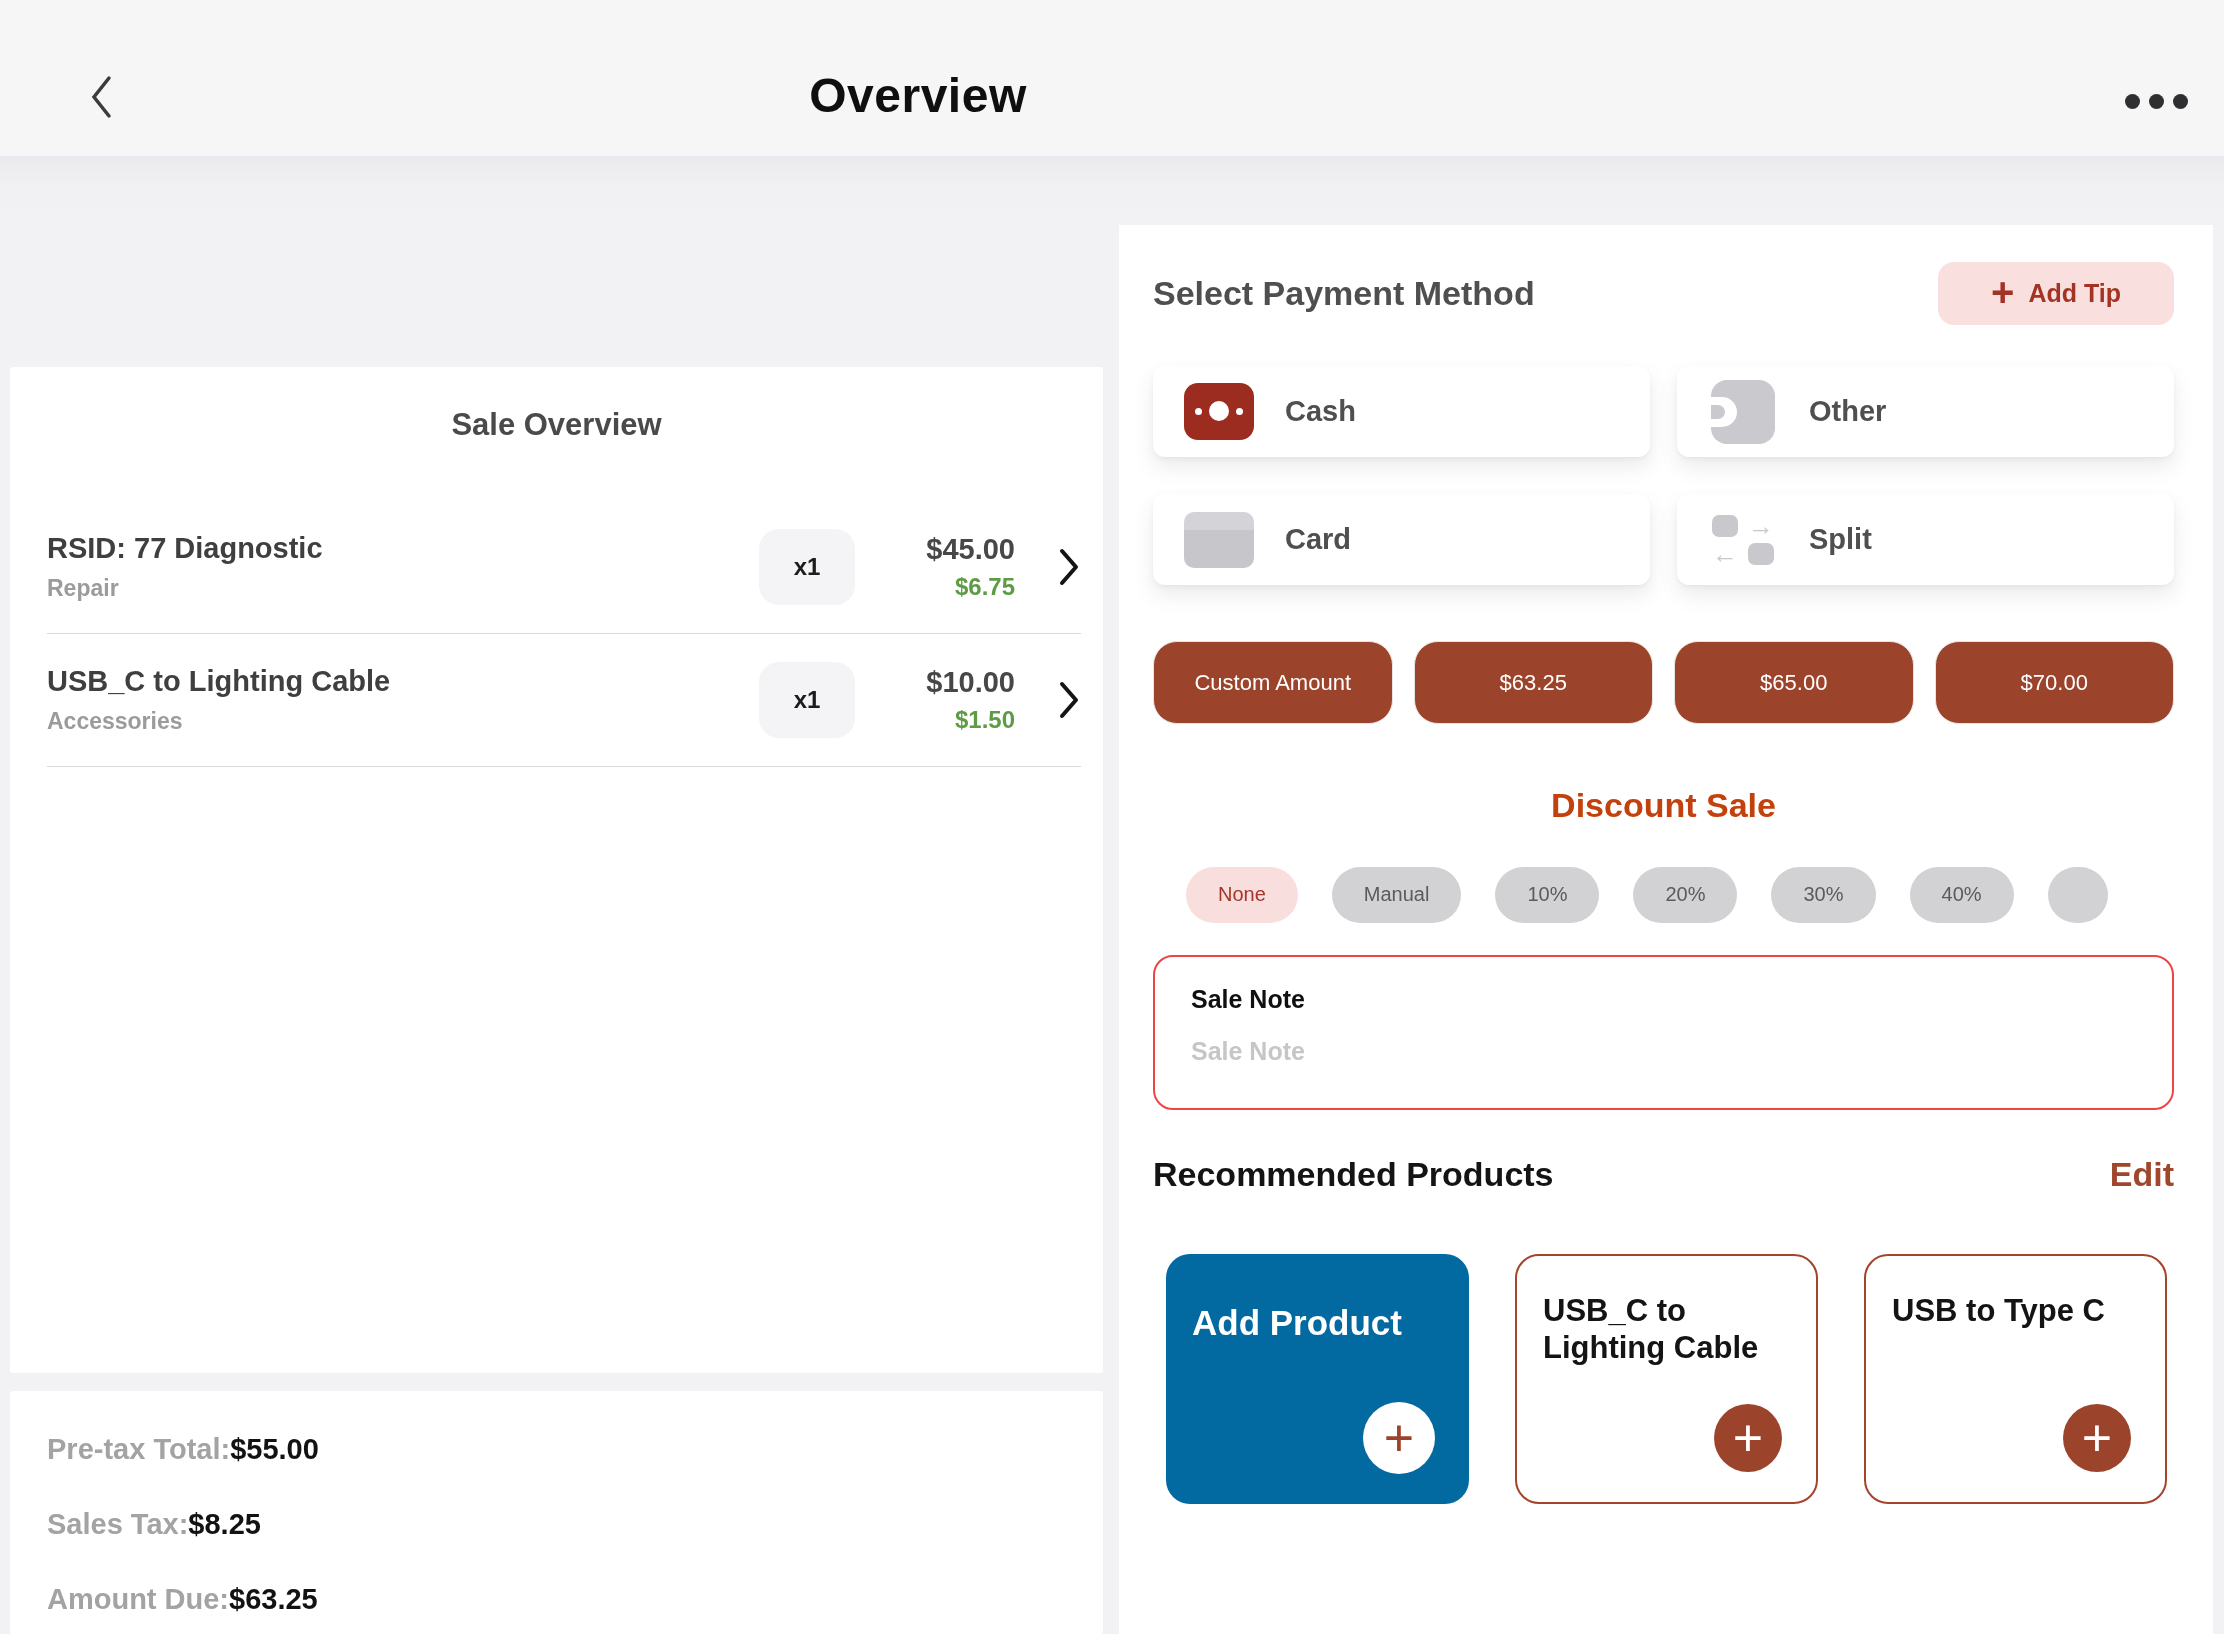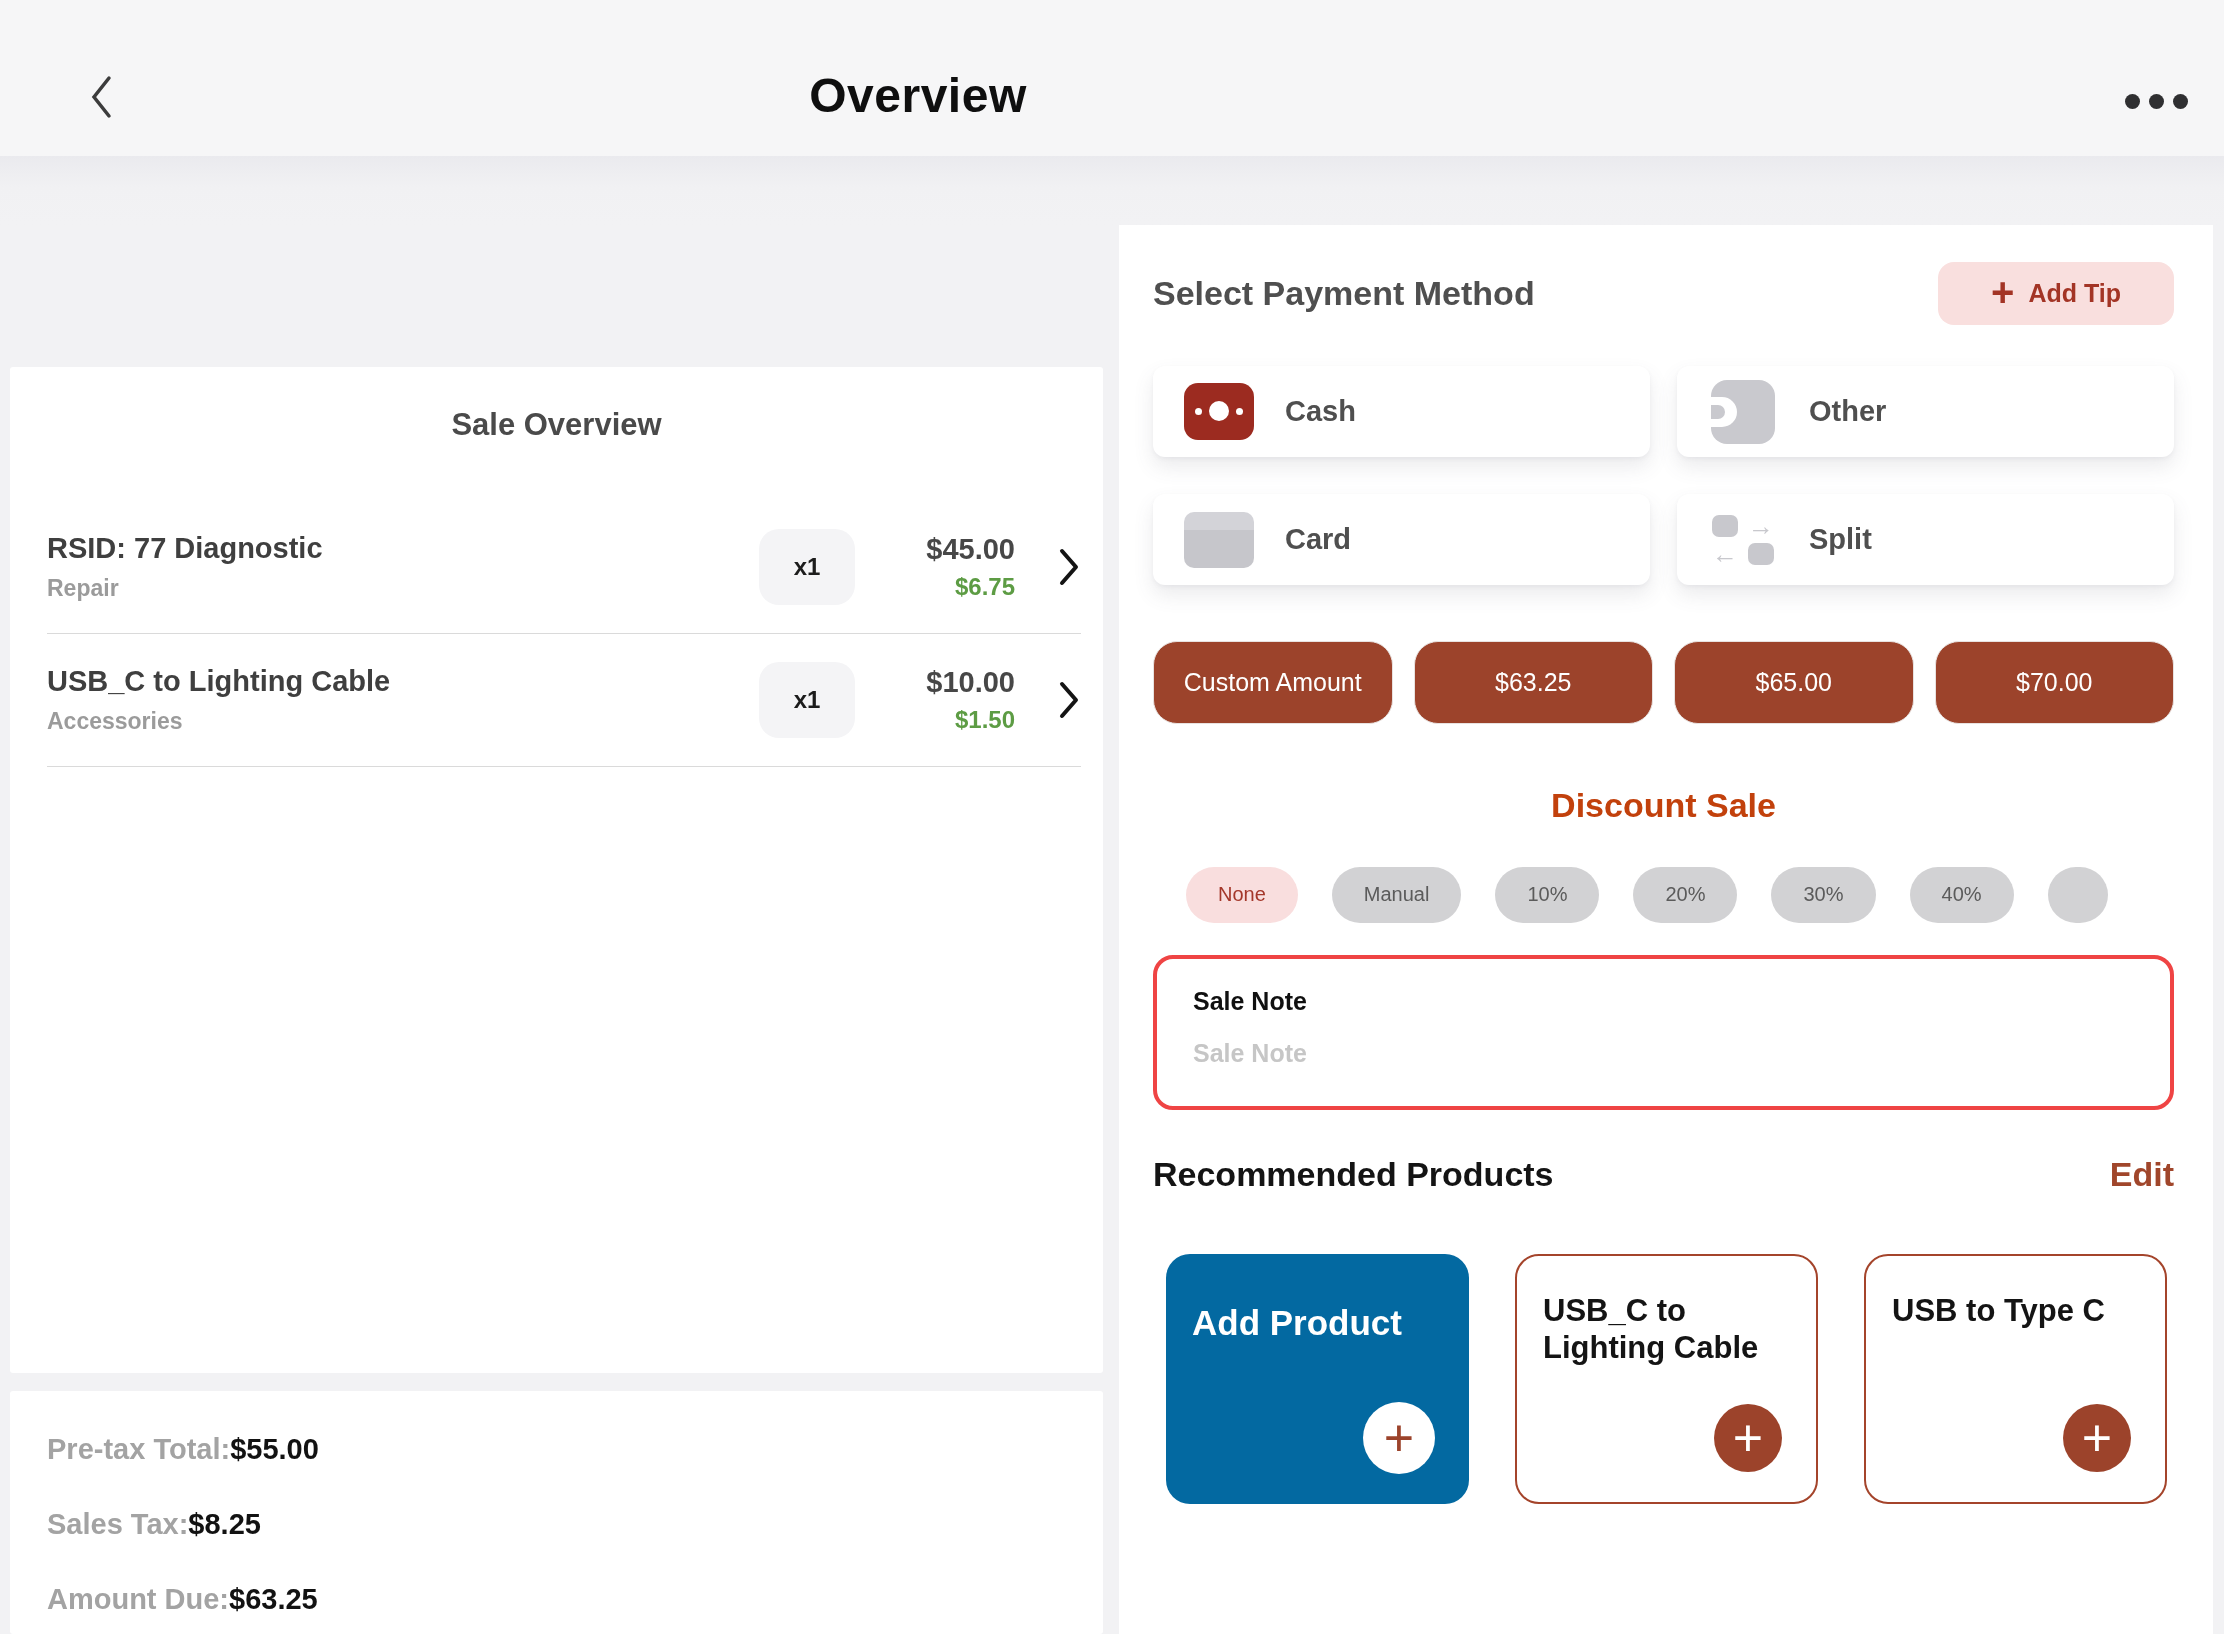--- a/index.html
+++ b/index.html
@@ -71,31 +71,31 @@
 
   .card-icon{position:relative;width:70px;height:56px;border-radius:10px;overflow:hidden;
     background:linear-gradient(180deg,#d3d3d8 0%,#d3d3d8 32%,#c6c6cb 32%,#c6c6cb 100%);}
 
   .split-icon{display:flex;flex-direction:column;gap:6px;}
   .split-row{display:flex;align-items:center;gap:10px;}
   .split-sq{width:26px;height:22px;border-radius:7px;background:#c8c8cd;}
   .split-arrow{font-size:26px;font-weight:700;color:#c8c8cd;line-height:22px;}
 
   .amounts-row{margin-top:56px;display:flex;gap:21px;}
-  .amount-btn{flex:1;height:81px;border-radius:24px;background:#9c432b;color:#fff;font-size:25px;font-weight:500;
+  .amount-btn{flex:1;height:81px;border-radius:24px;background:#9c432b;color:#fff;font-size:22px;font-weight:500;
     display:flex;align-items:center;justify-content:center;white-space:nowrap;cursor:pointer;border:1px solid #e8e2e0;}
 
   .discount-title{margin-top:62px;text-align:center;font-size:34px;font-weight:700;color:#c2410c;}
   .pills-row{margin-top:42px;margin-left:33px;width:994px;overflow:hidden;display:flex;gap:34px;}
   .pill{flex:0 0 auto;height:56px;line-height:55px;border-radius:28px;background:#d2d2d4;color:#5b5b5b;
     font-size:20px;font-weight:400;padding:0 32px;cursor:pointer;}
   .pill.selected{background:#f9dede;color:#a4372a;}
   .pill.clipped{width:60px;padding:0;}
 
-  .note-box{margin-top:32px;height:155px;box-sizing:border-box;border:4px solid #ef4444;border-radius:20px;padding:28px 0 0 36px;cursor:text;}
+  .note-box{margin-top:32px;height:155px;box-sizing:border-box;border:2px solid #ef4444;border-radius:20px;padding:28px 0 0 36px;cursor:text;}
   .note-label{font-size:25px;font-weight:700;color:#101010;}
   .note-placeholder{margin-top:23px;font-size:25px;font-weight:600;color:#c6c6c6;}
 
   .rec-header{margin-top:44px;display:flex;justify-content:space-between;align-items:center;height:40px;}
   .rec-title{font-size:34px;font-weight:700;color:#141414;}
   .rec-edit{font-size:34px;font-weight:700;color:#a0462b;cursor:pointer;}
 
   .products-row{margin-top:60px;margin-left:13px;display:flex;gap:46px;}
   .product-card{position:relative;width:303px;height:250px;border-radius:24px;box-sizing:border-box;cursor:pointer;}
   .product-card.filled{background:#0369a1;}

